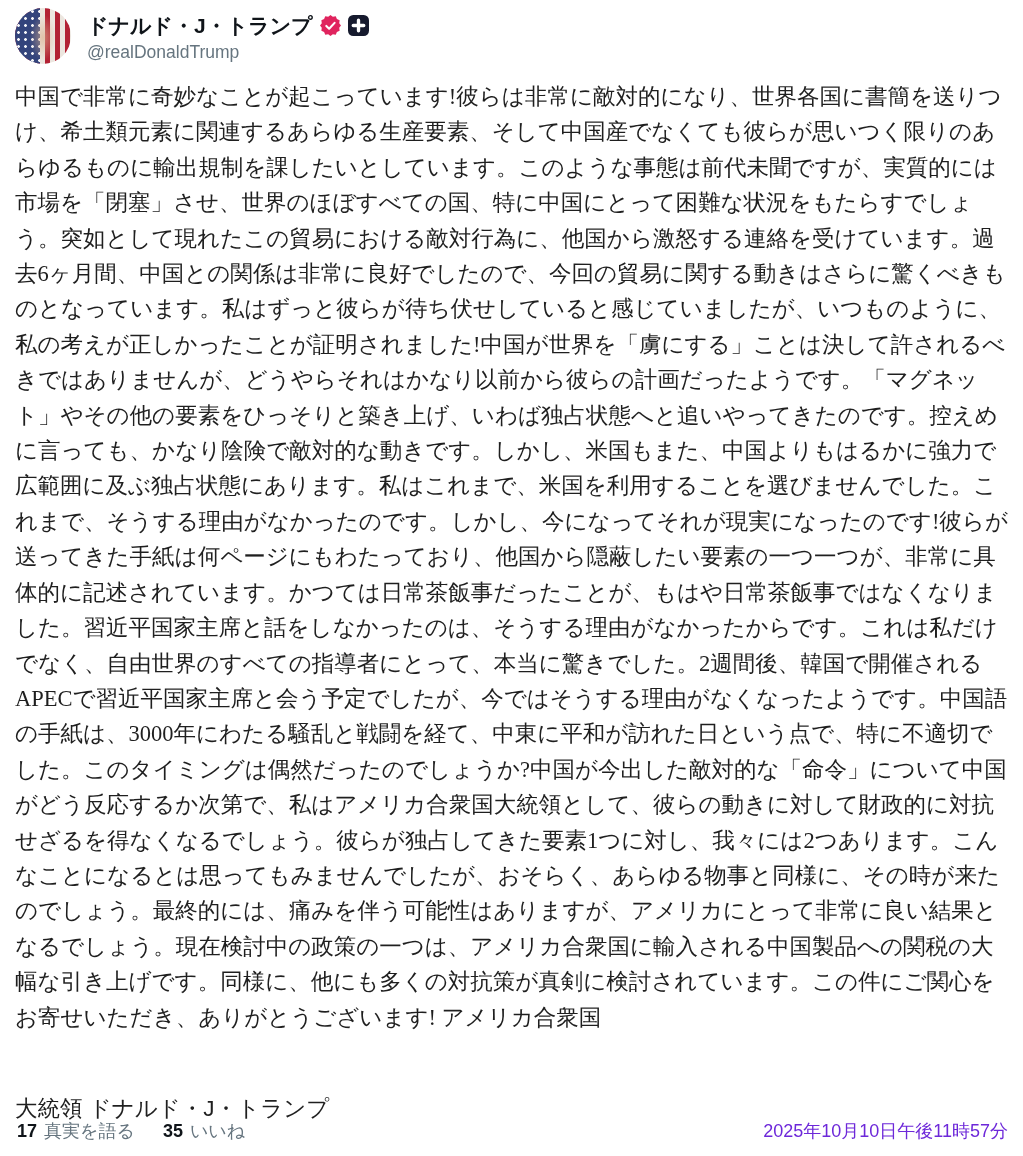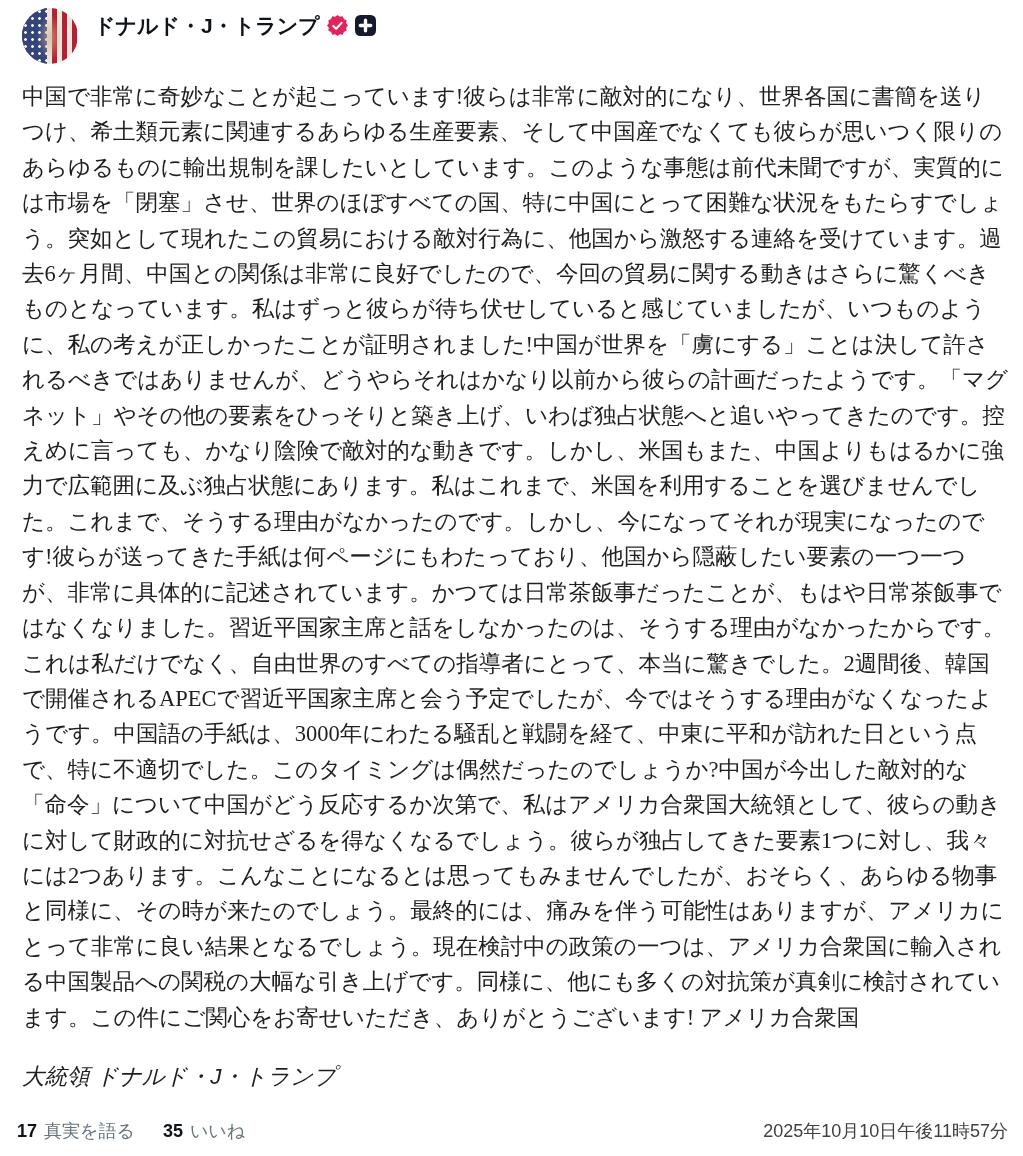--- a/index.html
+++ b/index.html
@@ -1,21 +1,21 @@
 <!DOCTYPE html>
 <html lang="ja"><head>
 <meta charset="utf-8">
 <style>
   html, body { margin: 0; padding: 0; background: #ffffff; }
   .page {
     position: relative;
     width: 1023px;
     height: 1156px;
     box-sizing: border-box;
-    padding: 8px 15px 0 22px;
+    padding: 8px 15px 0 15px;
     background: #ffffff;
     font-family: "Liberation Sans", "DejaVu Sans", sans-serif;
     overflow: hidden;
   }
 
   
   .header { display: flex; align-items: flex-start; gap: 16px; }
   .avatar {
     width: 56px; height: 56px; border-radius: 50%;
     position: relative; overflow: hidden; flex: 0 0 auto;
@@ -42,39 +42,38 @@
   .body-text {
     margin-top: 15px;
     font-size: 22.5px;
     line-height: 35.4px;
     color: #1f1f1f;
     text-align: left;
     word-break: break-word;
     font-family: Liberation Serif, serif;
   }
   .signature {
-    margin-top: 24px;
+    margin-top: 56px;
     font-size: 22.5px;
     line-height: 35px;
     color: #1f1f1f;
-    font-style: italic;
   }
 
   
   .footer {
     position: absolute; left: 17px; right: 15px; bottom: 13px;
     display: flex; justify-content: space-between; align-items: baseline;
     font-size: 18px;
   }
   .stats { display: flex; align-items: baseline; }
   .stat { cursor: pointer; }
   .stat + .stat { margin-left: 28px; }
   .stat-count { font-weight: 700; color: #0f1419; }
   .stat-label { color: #66757f; margin-left: 7px; }
-  .timestamp { color: #404040; cursor: pointer; }
+  .timestamp { color: #6d28d9; cursor: pointer; }
 </style>
 </head>
 <body>
 
 <div class="page">
 
   <div class="header">
     <div class="avatar">
       <div class="canton"></div>
       <div class="face-hint"></div>
@@ -88,20 +87,21 @@
             <path d="M6 10.4l2.7 2.7 5.2-5.6" fill="none" stroke="#ffffff" stroke-width="2" stroke-linecap="round" stroke-linejoin="round"></path>
           </svg>
         </span>
         <span class="badge">
           <svg viewBox="0 0 20 20" width="21" height="21" aria-hidden="true">
             <rect x="0" y="0" width="20" height="20" rx="5" fill="#161a2e"></rect>
             <path d="M10 5v10 M5 10h10" stroke="#ffffff" stroke-width="3.2" stroke-linecap="round"></path>
           </svg>
         </span>
       </div>
+      <div class="handle">@realDonaldTrump</div>
     </div>
   </div>
 
   <div class="body-text">中国で非常に奇妙なことが起こっています!彼らは非常に敵対的になり、世界各国に書簡を送りつけ、希土類元素に関連するあらゆる生産要素、そして中国産でなくても彼らが思いつく限りのあらゆるものに輸出規制を課したいとしています。このような事態は前代未聞ですが、実質的には市場を「閉塞」させ、世界のほぼすべての国、特に中国にとって困難な状況をもたらすでしょう。突如として現れたこの貿易における敵対行為に、他国から激怒する連絡を受けています。過去6ヶ月間、中国との関係は非常に良好でしたので、今回の貿易に関する動きはさらに驚くべきものとなっています。私はずっと彼らが待ち伏せしていると感じていましたが、いつものように、私の考えが正しかったことが証明されました!中国が世界を「虜にする」ことは決して許されるべきではありませんが、どうやらそれはかなり以前から彼らの計画だったようです。「マグネット」やその他の要素をひっそりと築き上げ、いわば独占状態へと追いやってきたのです。控えめに言っても、かなり陰険で敵対的な動きです。しかし、米国もまた、中国よりもはるかに強力で広範囲に及ぶ独占状態にあります。私はこれまで、米国を利用することを選びませんでした。これまで、そうする理由がなかったのです。しかし、今になってそれが現実になったのです!彼らが送ってきた手紙は何ページにもわたっており、他国から隠蔽したい要素の一つ一つが、非常に具体的に記述されています。かつては日常茶飯事だったことが、もはや日常茶飯事ではなくなりました。習近平国家主席と話をしなかったのは、そうする理由がなかったからです。これは私だけでなく、自由世界のすべての指導者にとって、本当に驚きでした。2週間後、韓国で開催されるAPECで習近平国家主席と会う予定でしたが、今ではそうする理由がなくなったようです。中国語の手紙は、3000年にわたる騒乱と戦闘を経て、中東に平和が訪れた日という点で、特に不適切でした。このタイミングは偶然だったのでしょうか?中国が今出した敵対的な「命令」について中国がどう反応するか次第で、私はアメリカ合衆国大統領として、彼らの動きに対して財政的に対抗せざるを得なくなるでしょう。彼らが独占してきた要素1つに対し、我々には2つあります。こんなことになるとは思ってもみませんでしたが、おそらく、あらゆる物事と同様に、その時が来たのでしょう。最終的には、痛みを伴う可能性はありますが、アメリカにとって非常に良い結果となるでしょう。現在検討中の政策の一つは、アメリカ合衆国に輸入される中国製品への関税の大幅な引き上げです。同様に、他にも多くの対抗策が真剣に検討されています。この件にご関心をお寄せいただき、ありがとうございます! アメリカ合衆国</div>
 
   <div class="signature">大統領 ドナルド・J・トランプ</div>
 
   <div class="footer">
     <div class="stats">
       <span class="stat">

